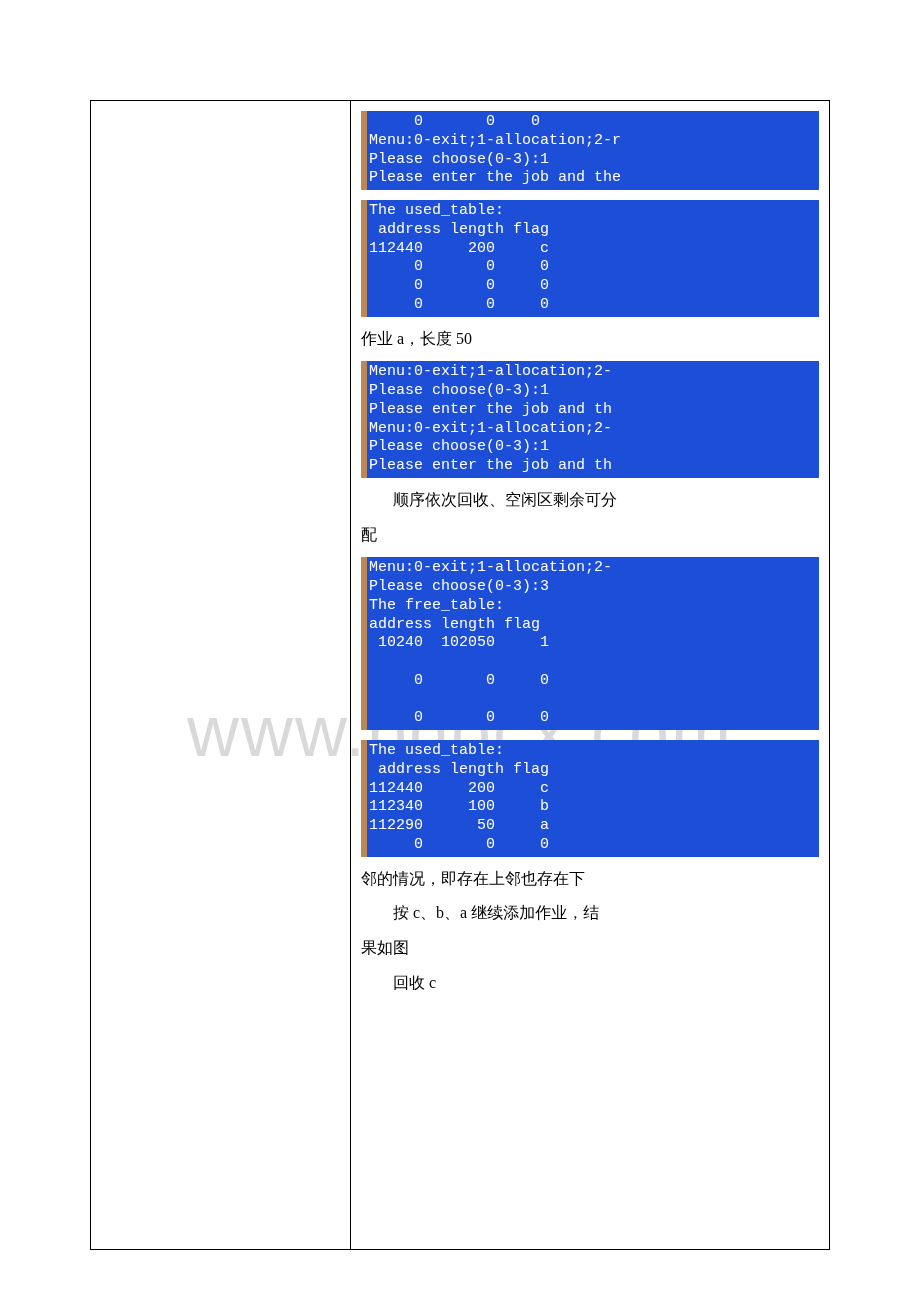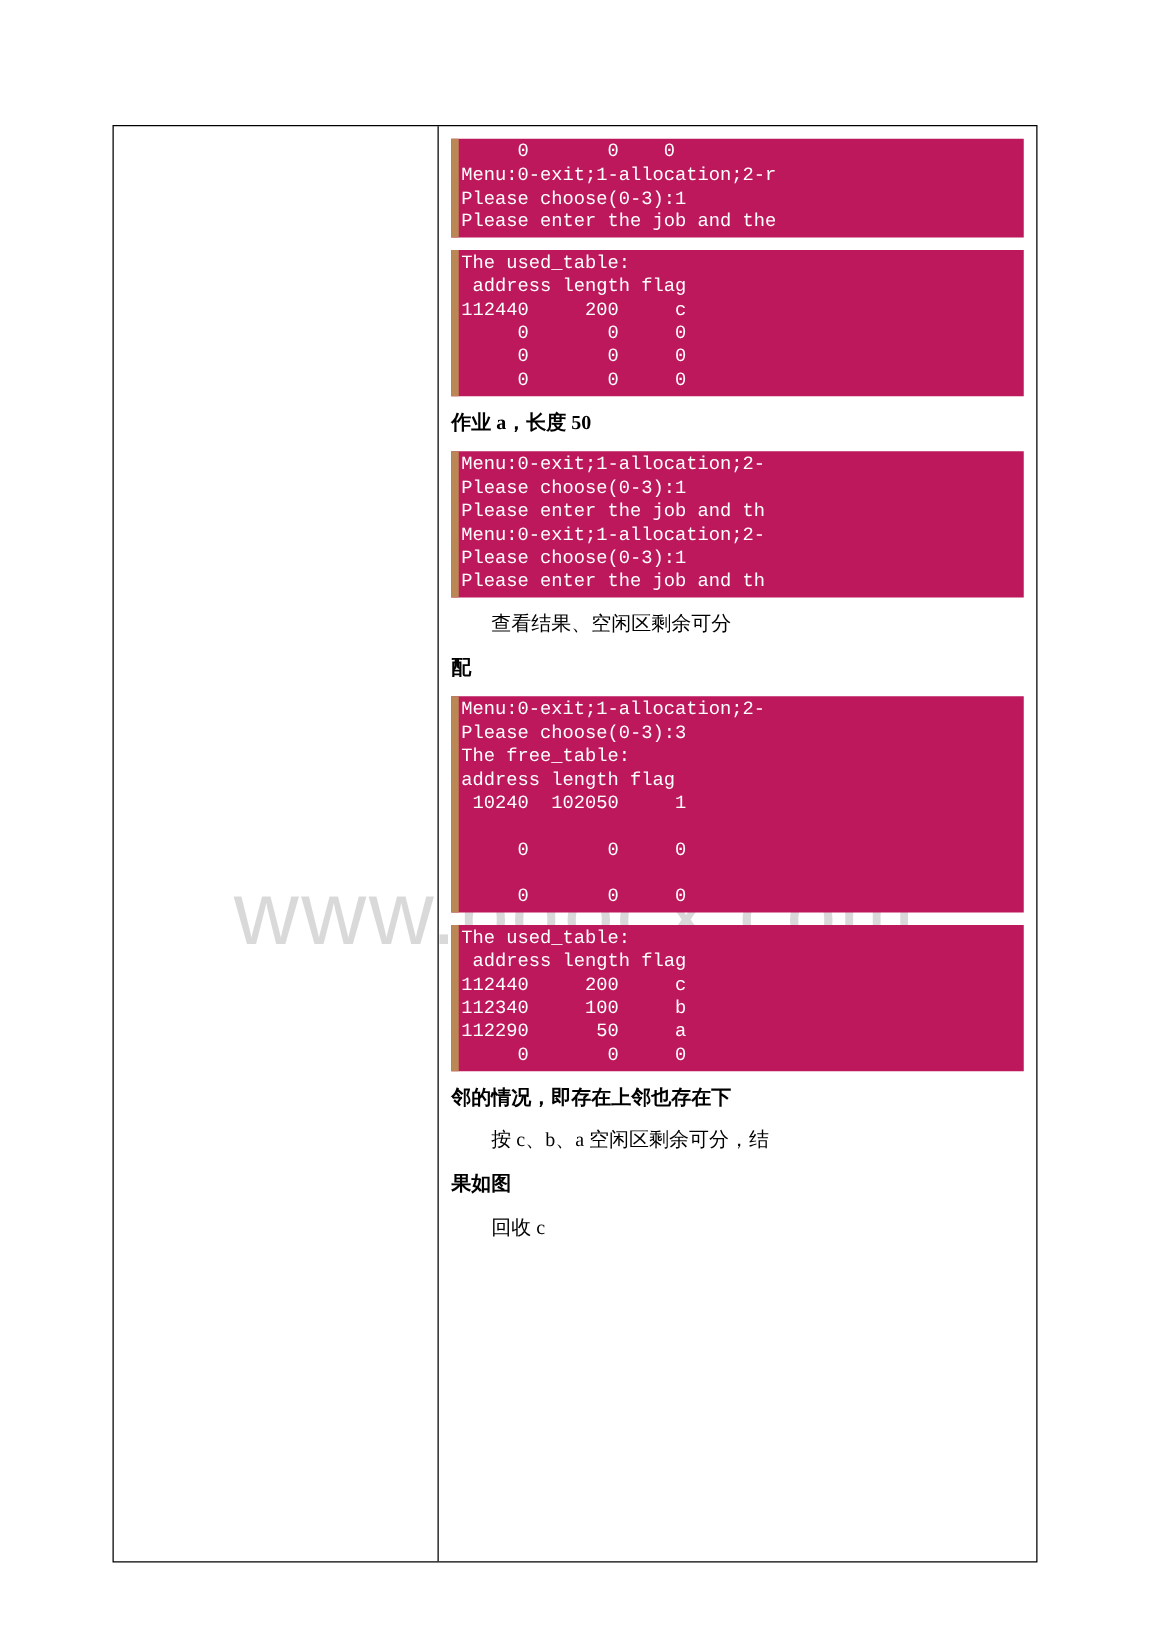--- a/index.html
+++ b/index.html
@@ -35,37 +35,37 @@
   }
   .left-col {
     width: 260px;
     border-right: 1px solid #000;
   }
   .right-col {
     flex: 1;
     padding: 6px 10px 18px 10px;
   }
   .terminal {
-    background: #be185d;
+    background: #1d4ed8;
     color: #fff;
     font-family: "Courier New", monospace;
     font-size: 15px;
     line-height: 1.25;
     padding: 2px 2px;
     margin: 4px 0 10px 0;
     border-left: 6px solid #b85;
     white-space: pre;
     overflow: hidden;
   }
   .para {
     margin: 6px 0 10px 0;
     line-height: 1.55;
     text-indent: 2em;
   }
-  .para.noindent { text-indent: 0; font-weight: bold; }
+  .para.noindent { text-indent: 0; }
 </style>
 </head>
 <body>
 
 <div class="watermark">www.bdocx.com</div>
 
 <div class="page">
   <div class="left-col"></div>
   <div class="right-col">
 
@@ -84,21 +84,21 @@
 
     <p class="para noindent">作业 a，长度 50</p>
 
     <div class="terminal">Menu:0-exit;1-allocation;2-
 Please choose(0-3):1
 Please enter the job and th
 Menu:0-exit;1-allocation;2-
 Please choose(0-3):1
 Please enter the job and th</div>
 
-    <p class="para">查看结果、空闲区剩余可分</p>
+    <p class="para">顺序依次回收、空闲区剩余可分</p>
     <p class="para noindent">配</p>
 
     <div class="terminal">Menu:0-exit;1-allocation;2-
 Please choose(0-3):3
 The free_table:
 address length flag
  10240  102050     1
 
      0       0     0
 
@@ -106,19 +106,19 @@
 
     <div class="terminal">The used_table:
  address length flag
 112440     200     c
 112340     100     b
 112290      50     a
      0       0     0</div>
 
     <p class="para noindent">邻的情况，即存在上邻也存在下</p>
 
-    <p class="para">按 c、b、a 空闲区剩余可分，结</p>
+    <p class="para">按 c、b、a 继续添加作业，结</p>
     <p class="para noindent">果如图</p>
 
     <p class="para">回收 c</p>
 
   </div>
 </div>
 
 </body></html>

